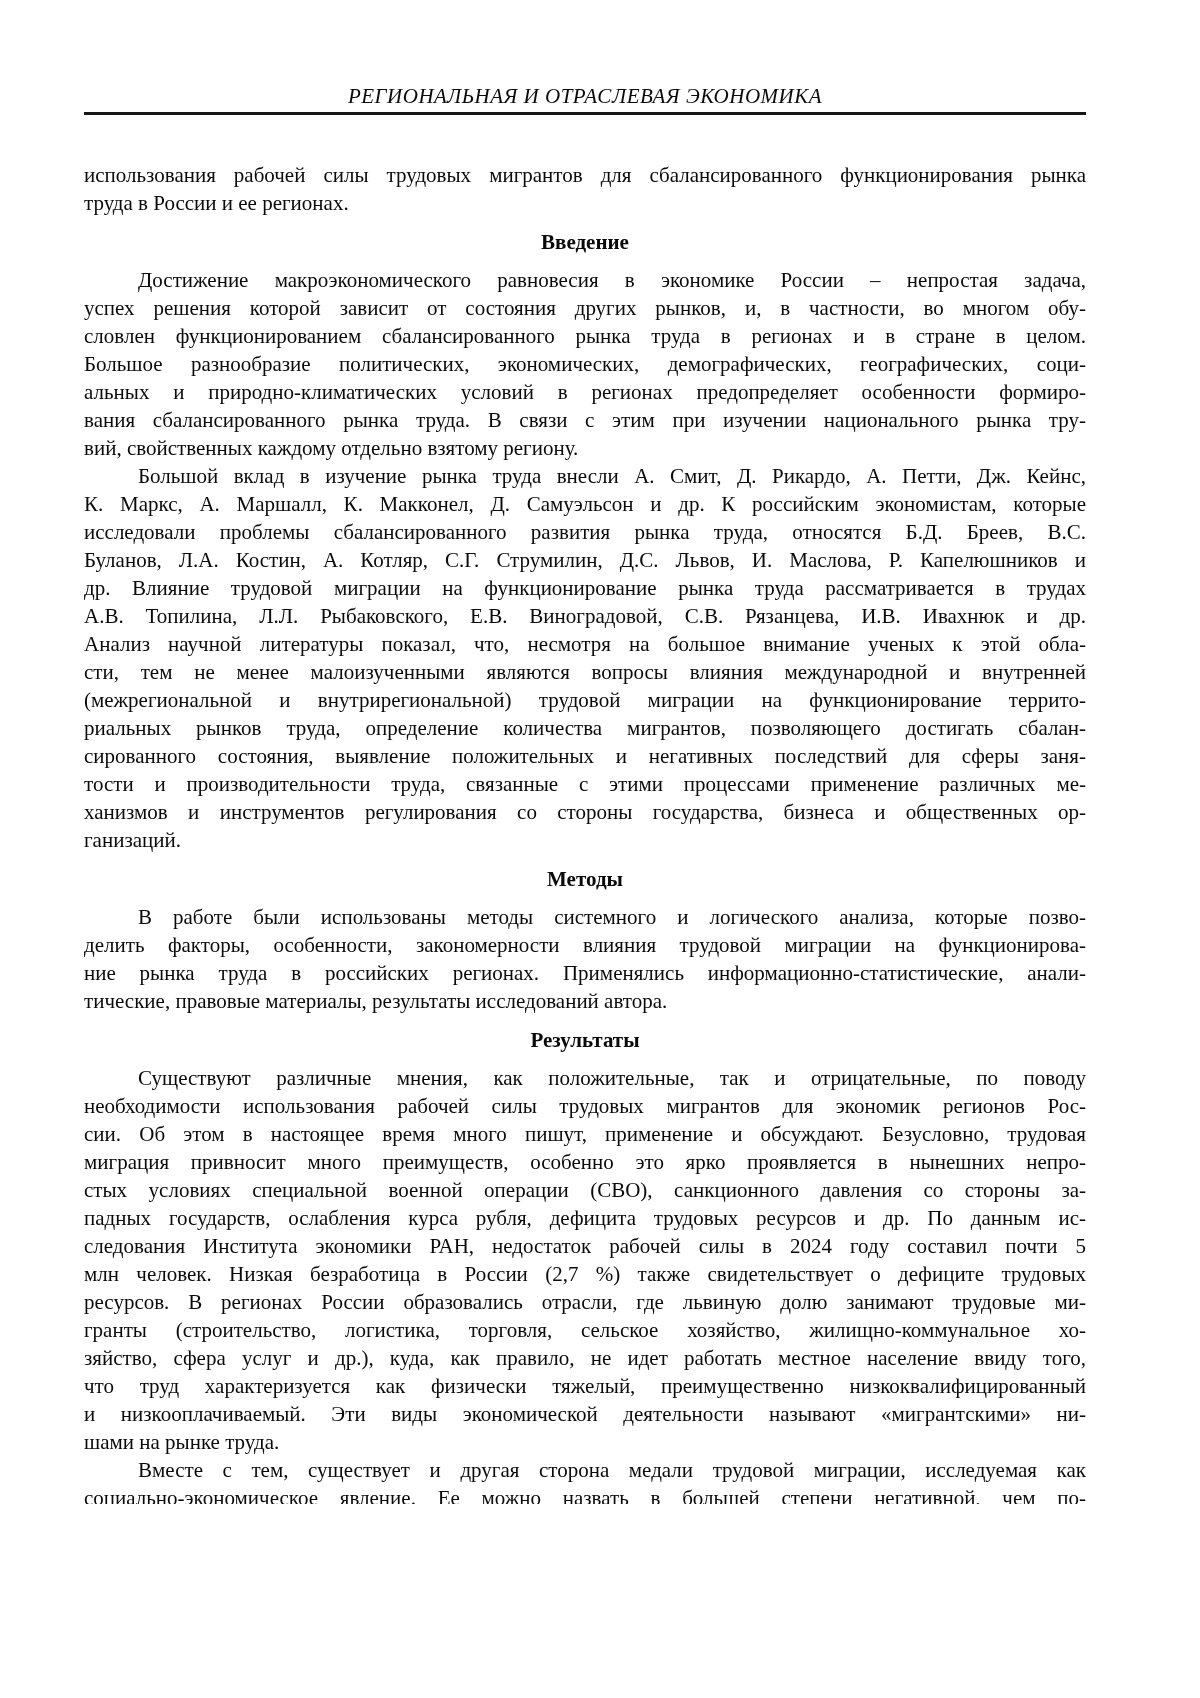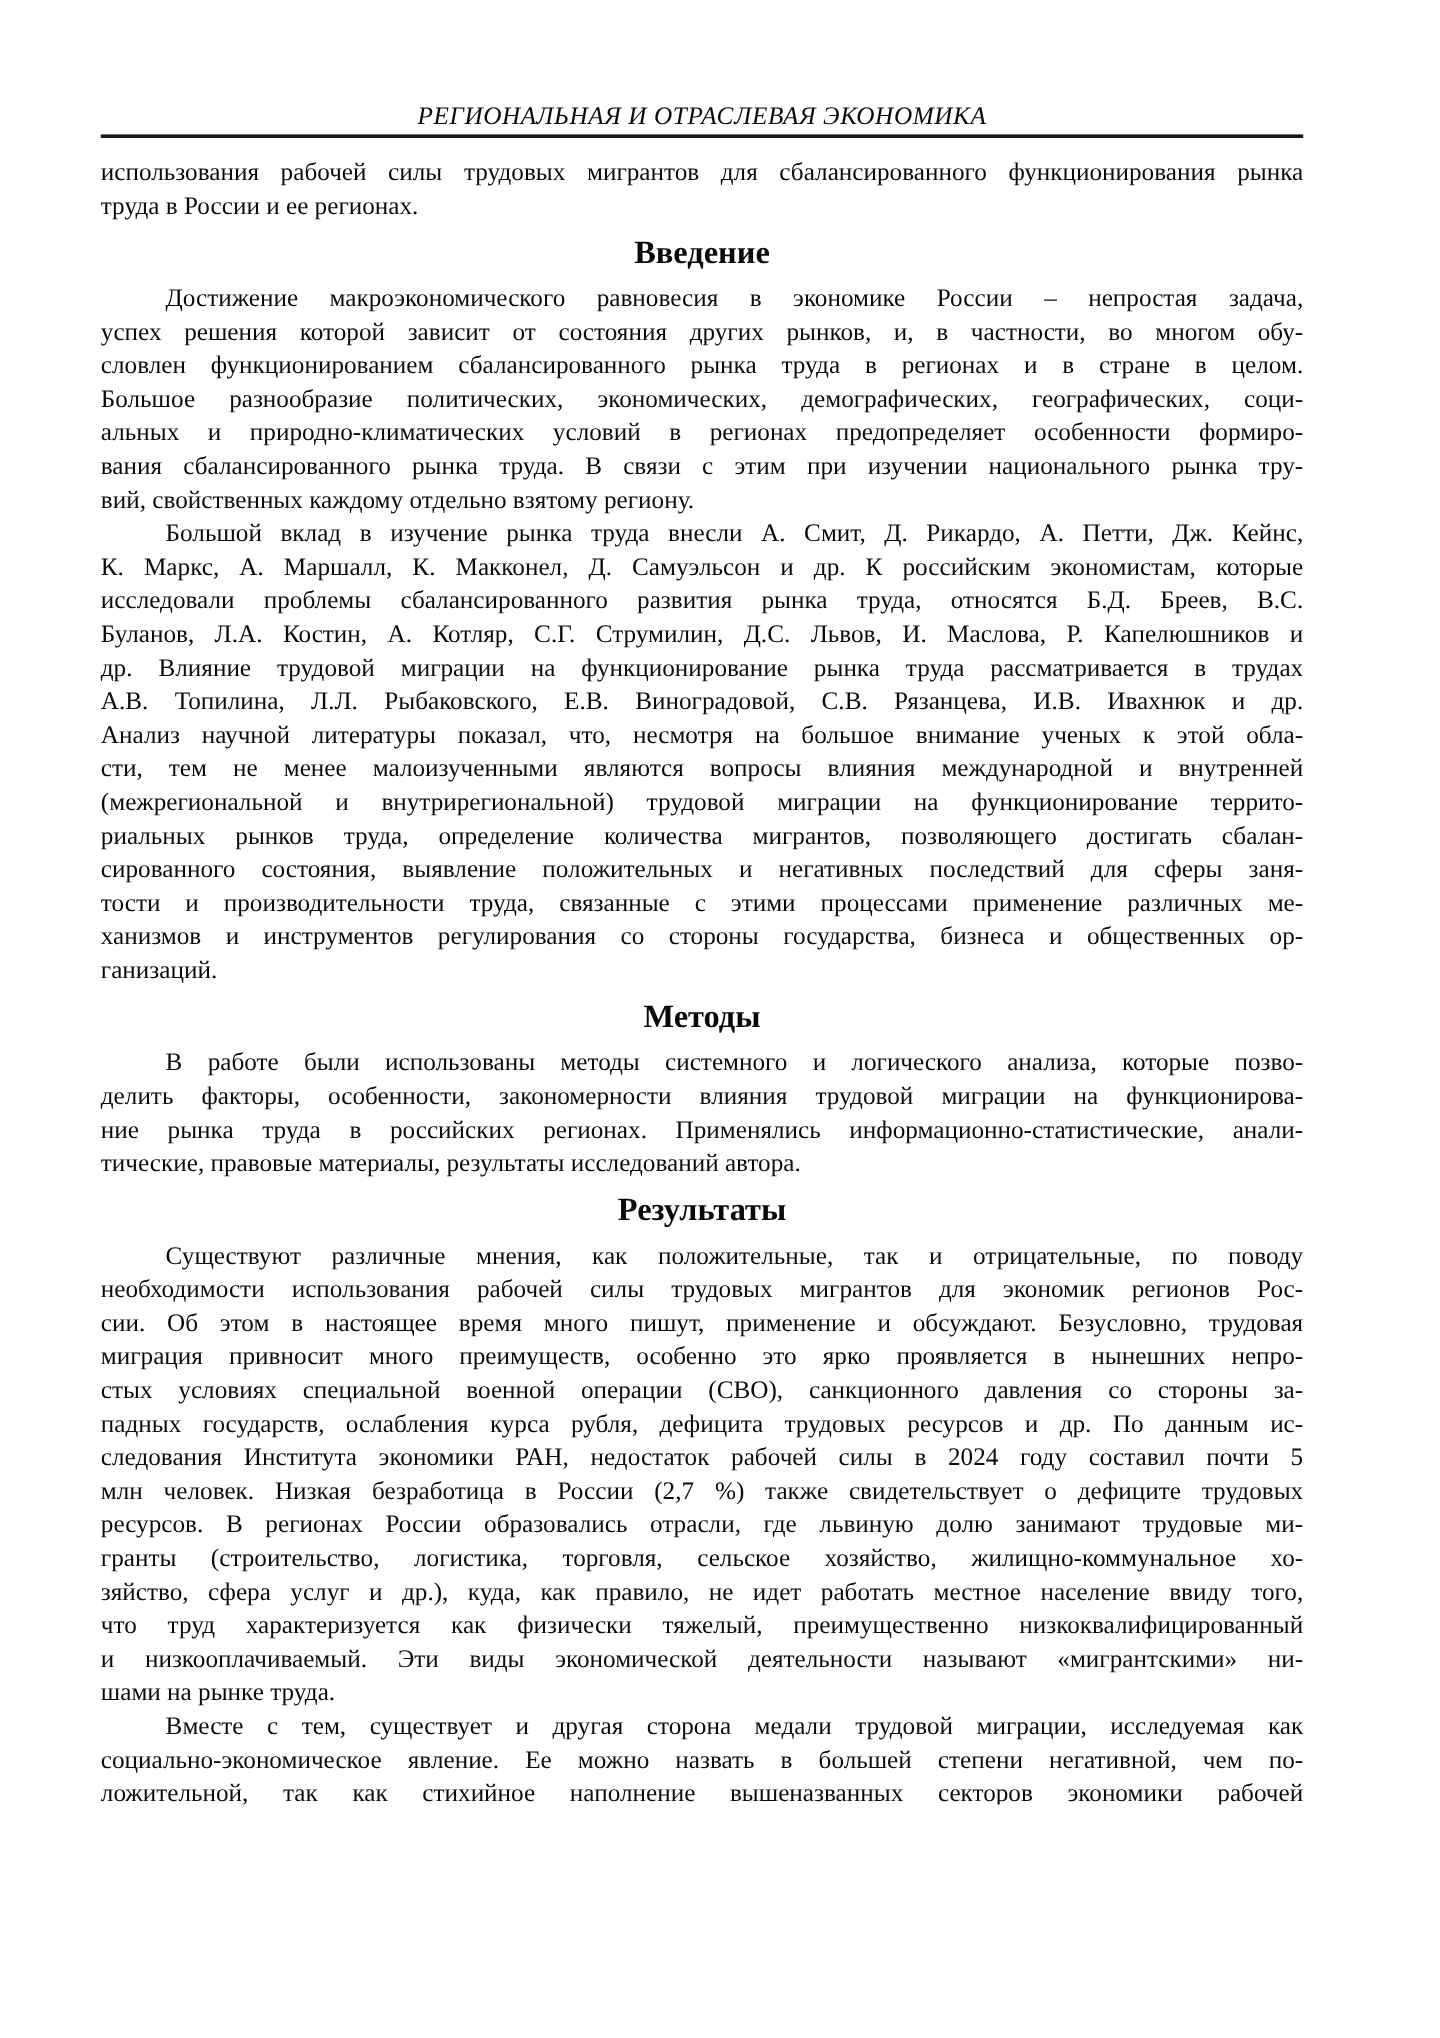--- a/index.html
+++ b/index.html
@@ -26,38 +26,38 @@
     line-height: 28px;
     letter-spacing: 0.5px;
     white-space: nowrap;
   }
   .header-rule {
     height: 2.5px;
     background: #161616;
     margin-top: 2px;
   }
   .text-flow {
-    margin-top: 14px;
+    margin-top: 46px;
     font-size: 21px;
     line-height: 28px;
   }
   .para { margin: 0; }
   .line {
     text-align: justify;
     text-align-last: justify;
     -moz-text-align-last: justify;
   }
   .line.last {
     text-align-last: left;
     -moz-text-align-last: left;
   }
   .line.indent { text-indent: 54px; }
   .heading {
     font-weight: bold;
-    font-size: 27px;
+    font-size: 21px;
     line-height: 28px;
     text-align: center;
     margin: 11px 0 10px 0;
   }
   .page-number {
     margin-top: 3px;
     text-align: right;
     font-size: 21px;
     line-height: 28px;
     font-weight: bold;

